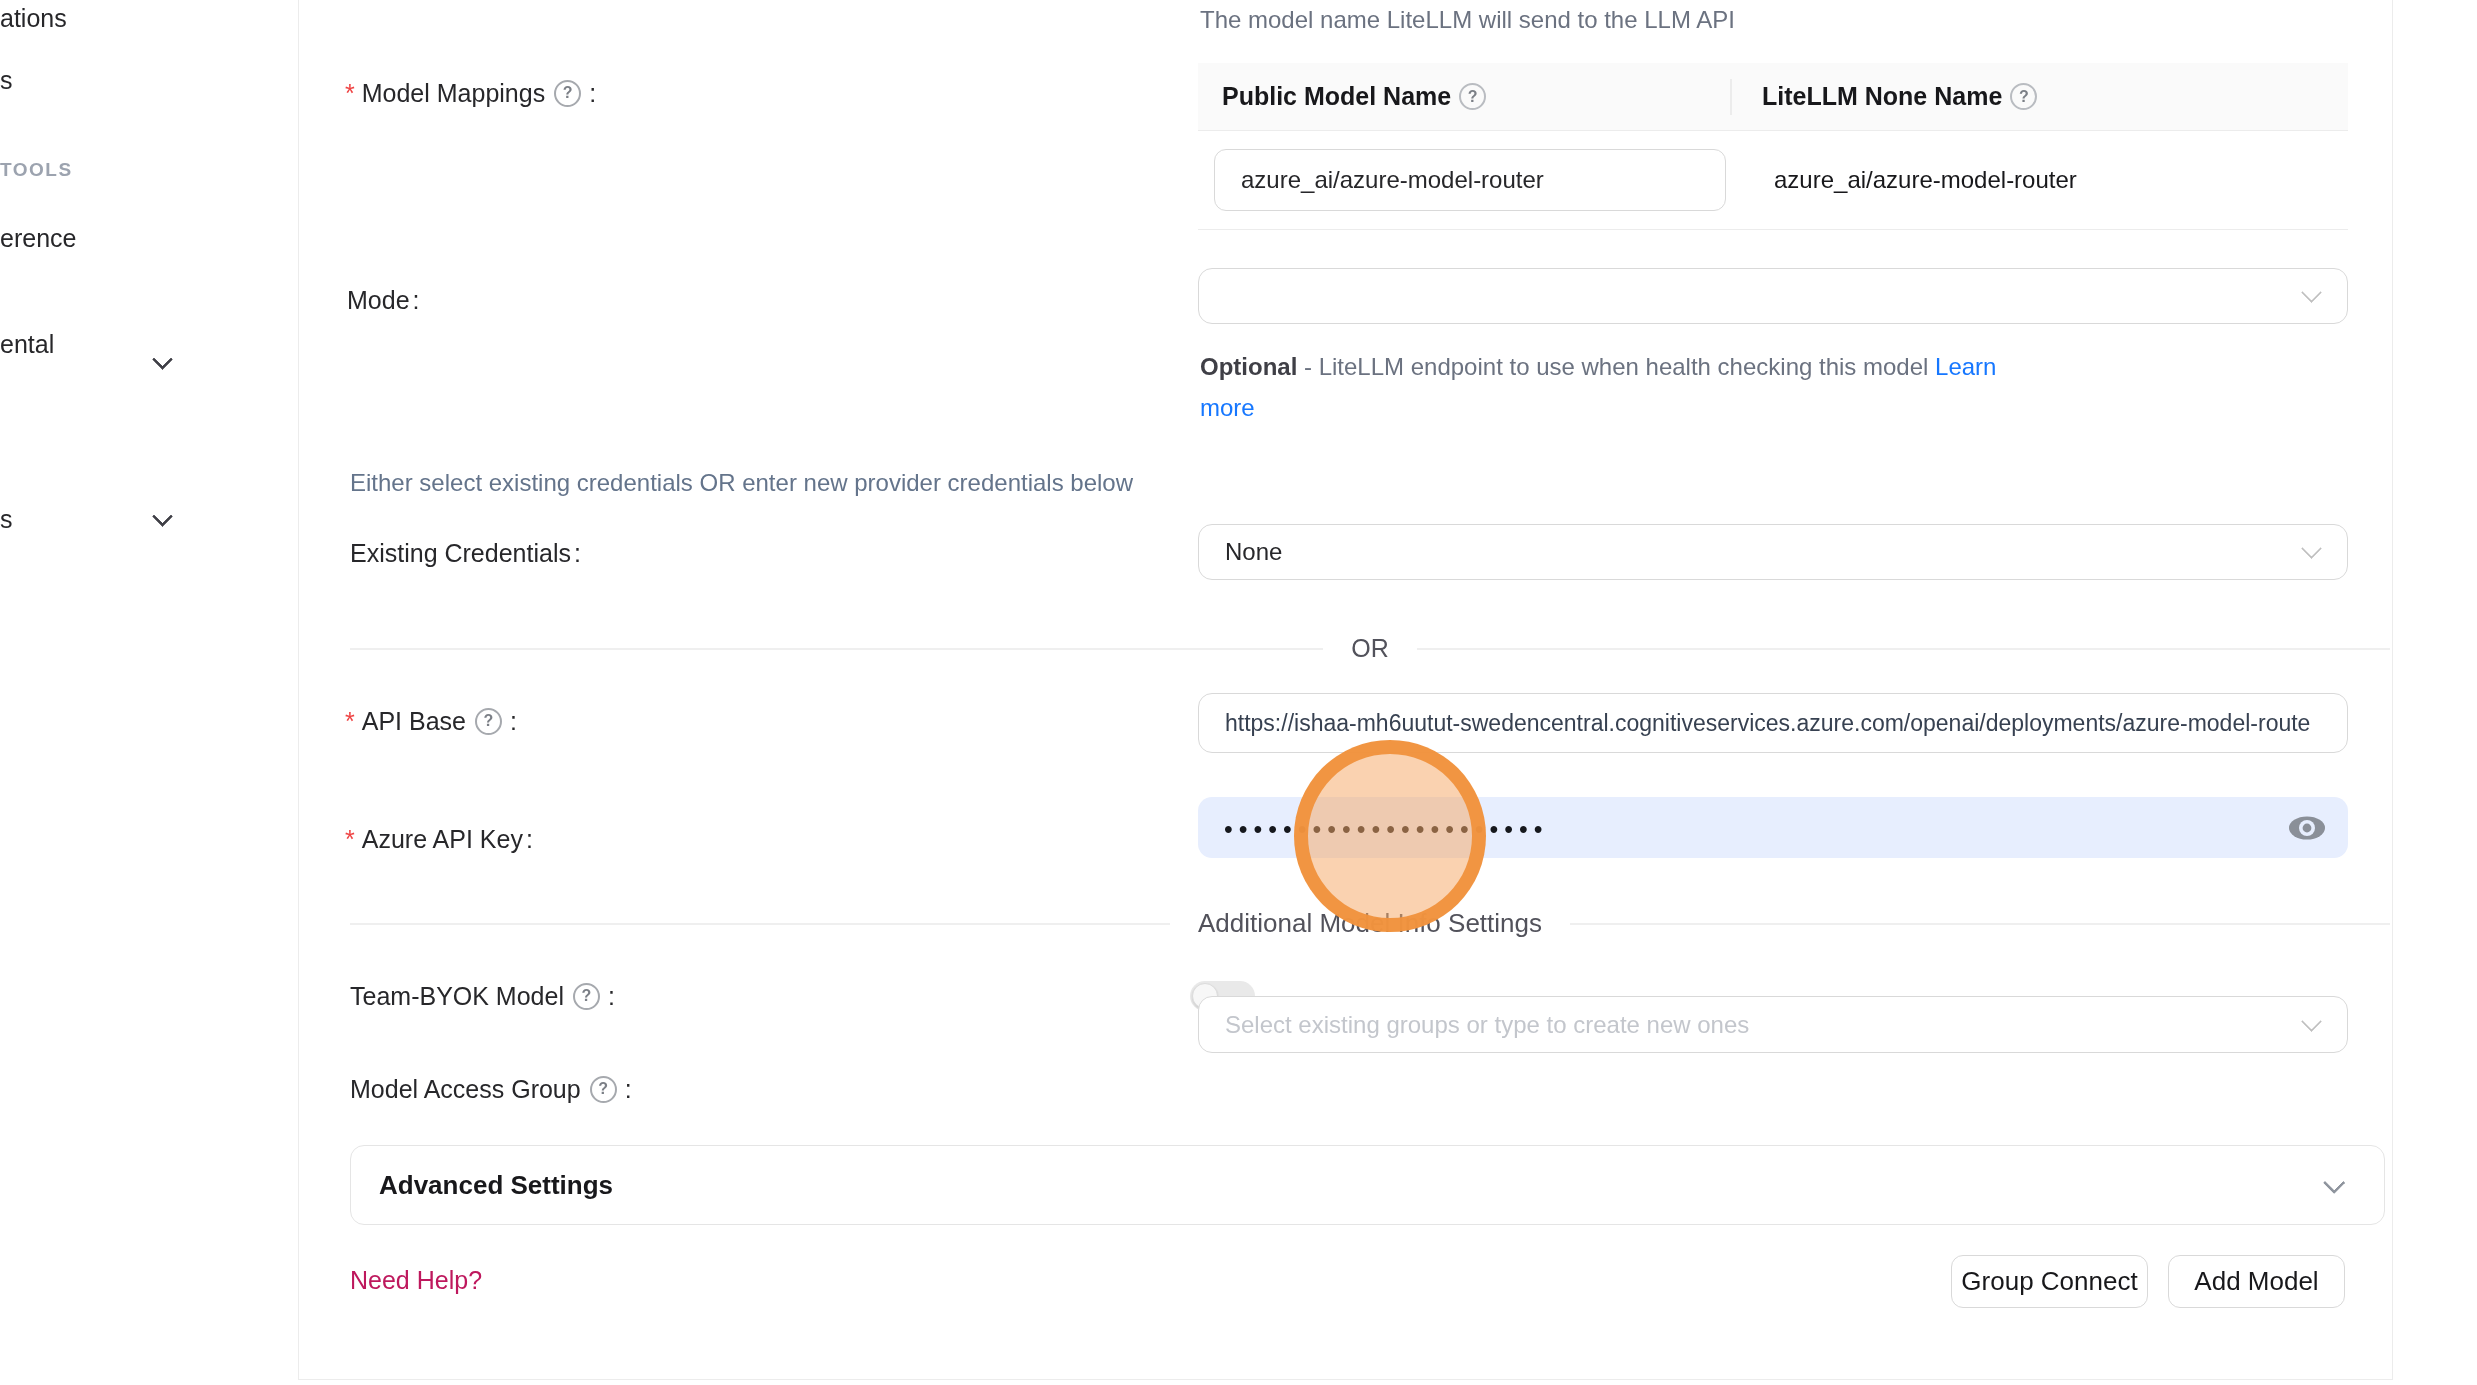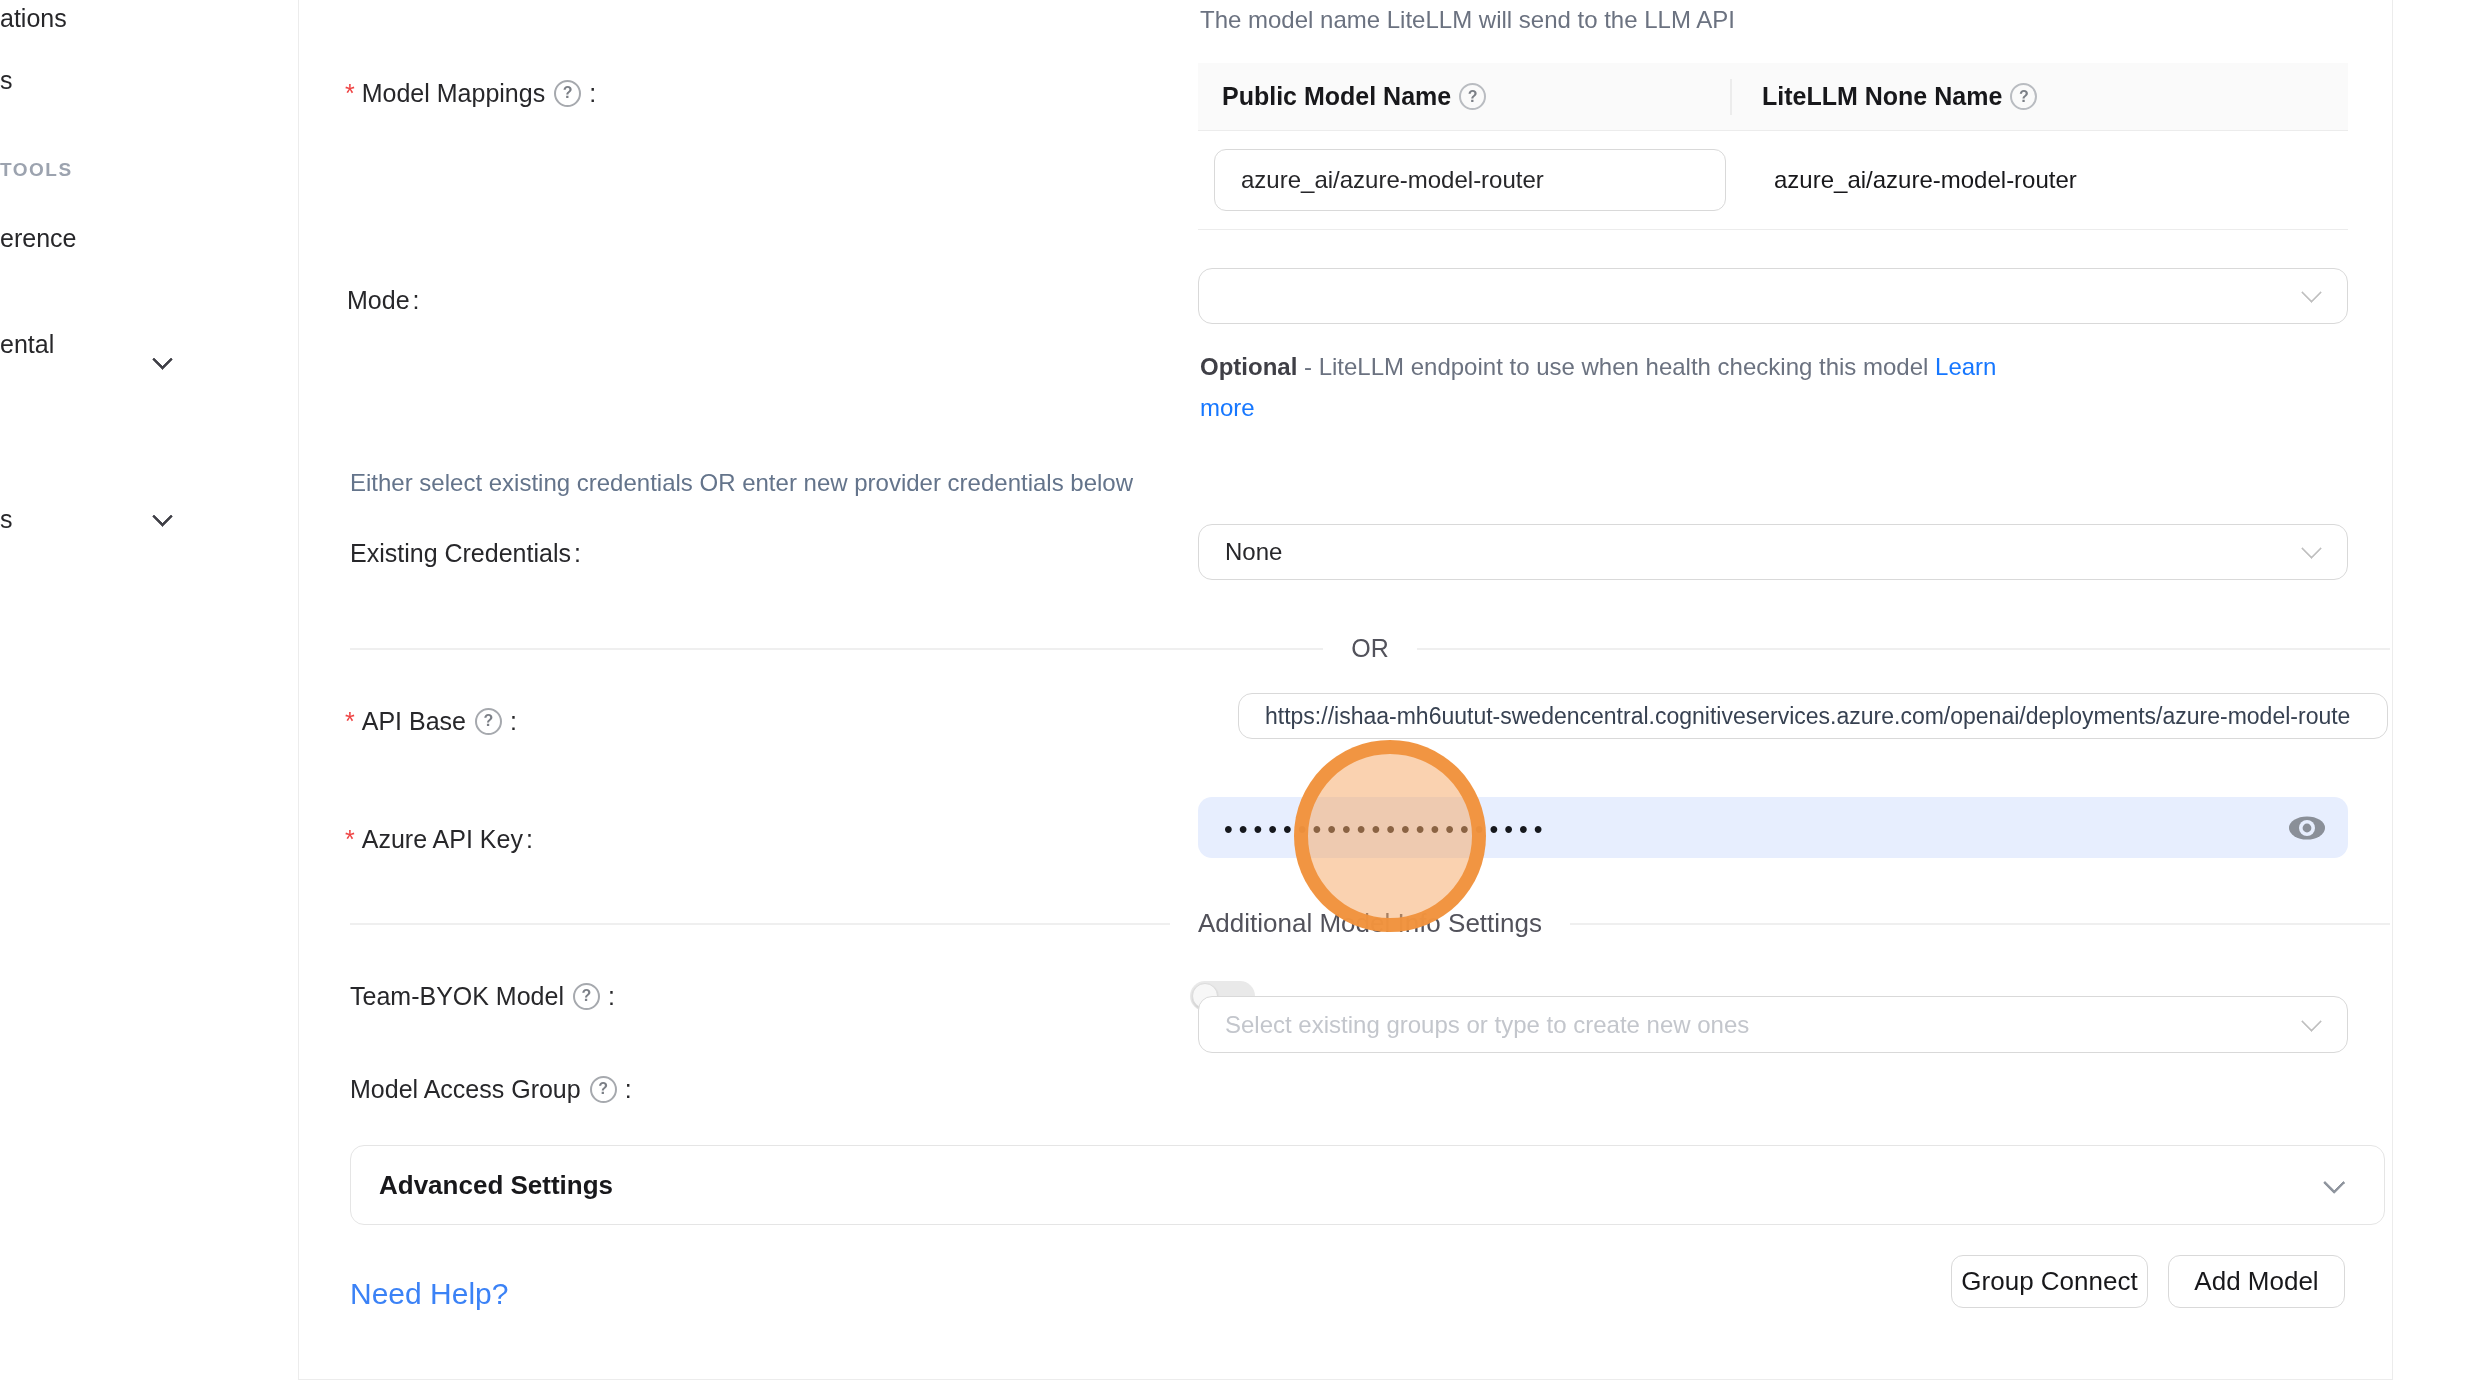--- a/index.html
+++ b/index.html
@@ -73,21 +73,21 @@
               border-radius:14px; background:#fff; display:flex; align-items:center; justify-content:space-between;
               padding:0 44px 0 28px; }
   .advanced .a-label { font-size:26px; font-weight:700; color:#18181b; }
   .adv-chevron { width:16px; height:16px; border-right:3px solid #8f959e; border-bottom:3px solid #8f959e; transform:rotate(45deg) translateY(-3px); border-radius:1px; }
 
   
   .btn { position:absolute; top:1255px; height:53px; background:#fff; border:1px solid #d9d9d9; border-radius:12px;
          display:flex; align-items:center; justify-content:center; font-size:26px; color:#18181b; cursor:pointer; }
   .btn.test { left:1951px; width:197px; }
   .btn.add { left:2168px; width:177px; }
-  .need-help { position:absolute; left:350px; top:1266px; font-size:30px; color:#3b82f6; cursor:pointer;margin-top:11px; }
+  .need-help { position:absolute; left:350px; top:1266px; font-size:25px; color:#be185d; cursor:pointer; }
 
   
   .click-ring { position:absolute; left:1294px; top:740px; width:192px; height:192px; border-radius:50%;
                 border:14px solid rgba(240,146,61,0.95); background:rgba(246,169,104,0.52); z-index:6; pointer-events:none; }
 </style>
 </head>
 <body>
 
 <div class="page">
 
@@ -157,21 +157,21 @@
     <div class="d-text">OR</div>
     <div class="line"></div>
   </div>
 
   <div class="label-row" style="left:345px; top:703px;">
     <span class="req">*</span>
     <span>API Base</span>
     <span class="help-icon">?</span>
     <span class="colon">:</span>
   </div>
-  <div class="text-input" style="left:1198px; top:693px; width:1150px; height:46px;margin-left:40px;">https://ishaa-mh6uutut-swedencentral.cognitiveservices.azure.com/openai/deployments/azure-model-route</div>
+  <div class="text-input" style="left:1198px; top:693px; width:1150px; height:60px;">https://ishaa-mh6uutut-swedencentral.cognitiveservices.azure.com/openai/deployments/azure-model-route</div>
 
   <div class="label-row" style="left:345px; top:821px;">
     <span class="req">*</span>
     <span>Azure API Key</span>
     <span class="colon">:</span>
   </div>
   <div class="key-field">
     <span class="dots">••••••••••••••••••••••</span>
     <svg class="eye" viewBox="0 0 38 28">
       <ellipse cx="19" cy="14" rx="18" ry="11.5" fill="#8a8f98"></ellipse>

